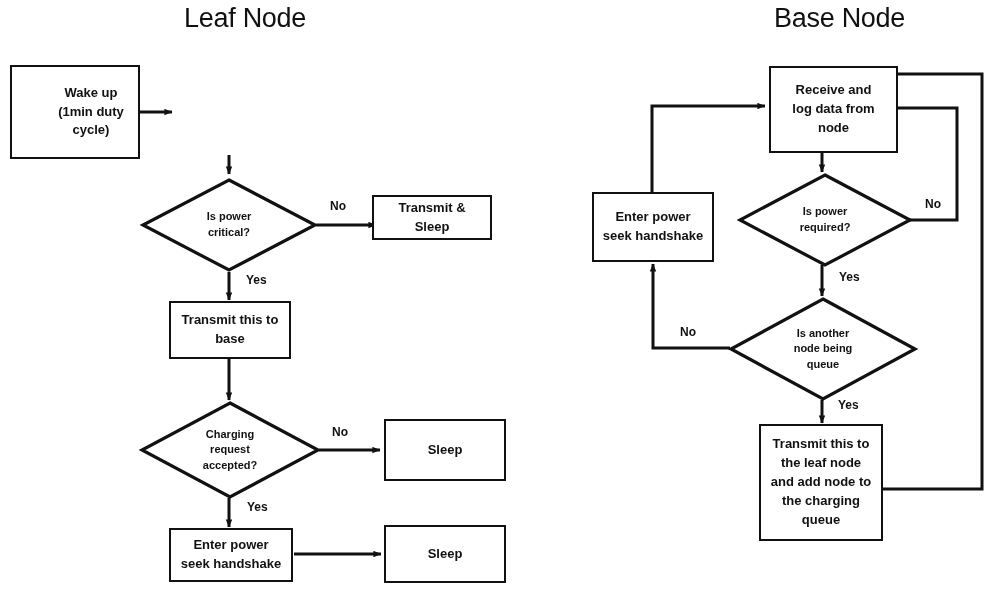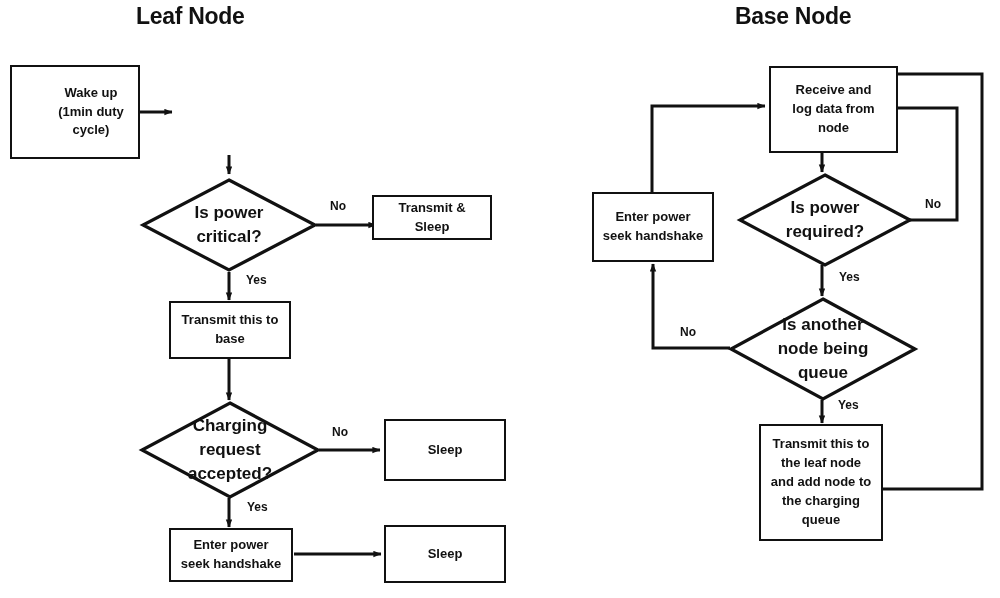--- a/index.html
+++ b/index.html
@@ -21,26 +21,26 @@
   svg.wires {
     position: absolute;
     left: 0;
     top: 0;
     width: 1000px;
     height: 598px;
     pointer-events: none;
   }
   .title {
     position: absolute;
-    font-weight: bold;
-    font-size: 23px;
+    font-weight: normal;
+    font-size: 27px;
     color: #111111;
     letter-spacing: -0.3px;
     white-space: nowrap;
-    text-align: left;
+    text-align: right;
   }
   .proc {
     position: absolute;
     box-sizing: border-box;
     border: 2.5px solid #111111;
     background: #ffffff;
     display: flex;
     align-items: center;
     justify-content: center;
     text-align: center;
@@ -63,21 +63,21 @@
     position: absolute;
     left: 0;
     top: 0;
     width: 100%;
     height: 100%;
     display: flex;
     align-items: center;
     justify-content: center;
     text-align: center;
     font-weight: bold;
-    font-size: 17px;
+    font-size: 11px;
     line-height: 1.42;
     color: #111111;
     white-space: pre-line;
   }
   .edge-label {
     position: absolute;
     font-weight: bold;
     font-size: 12px;
     color: #111111;
     white-space: nowrap;

